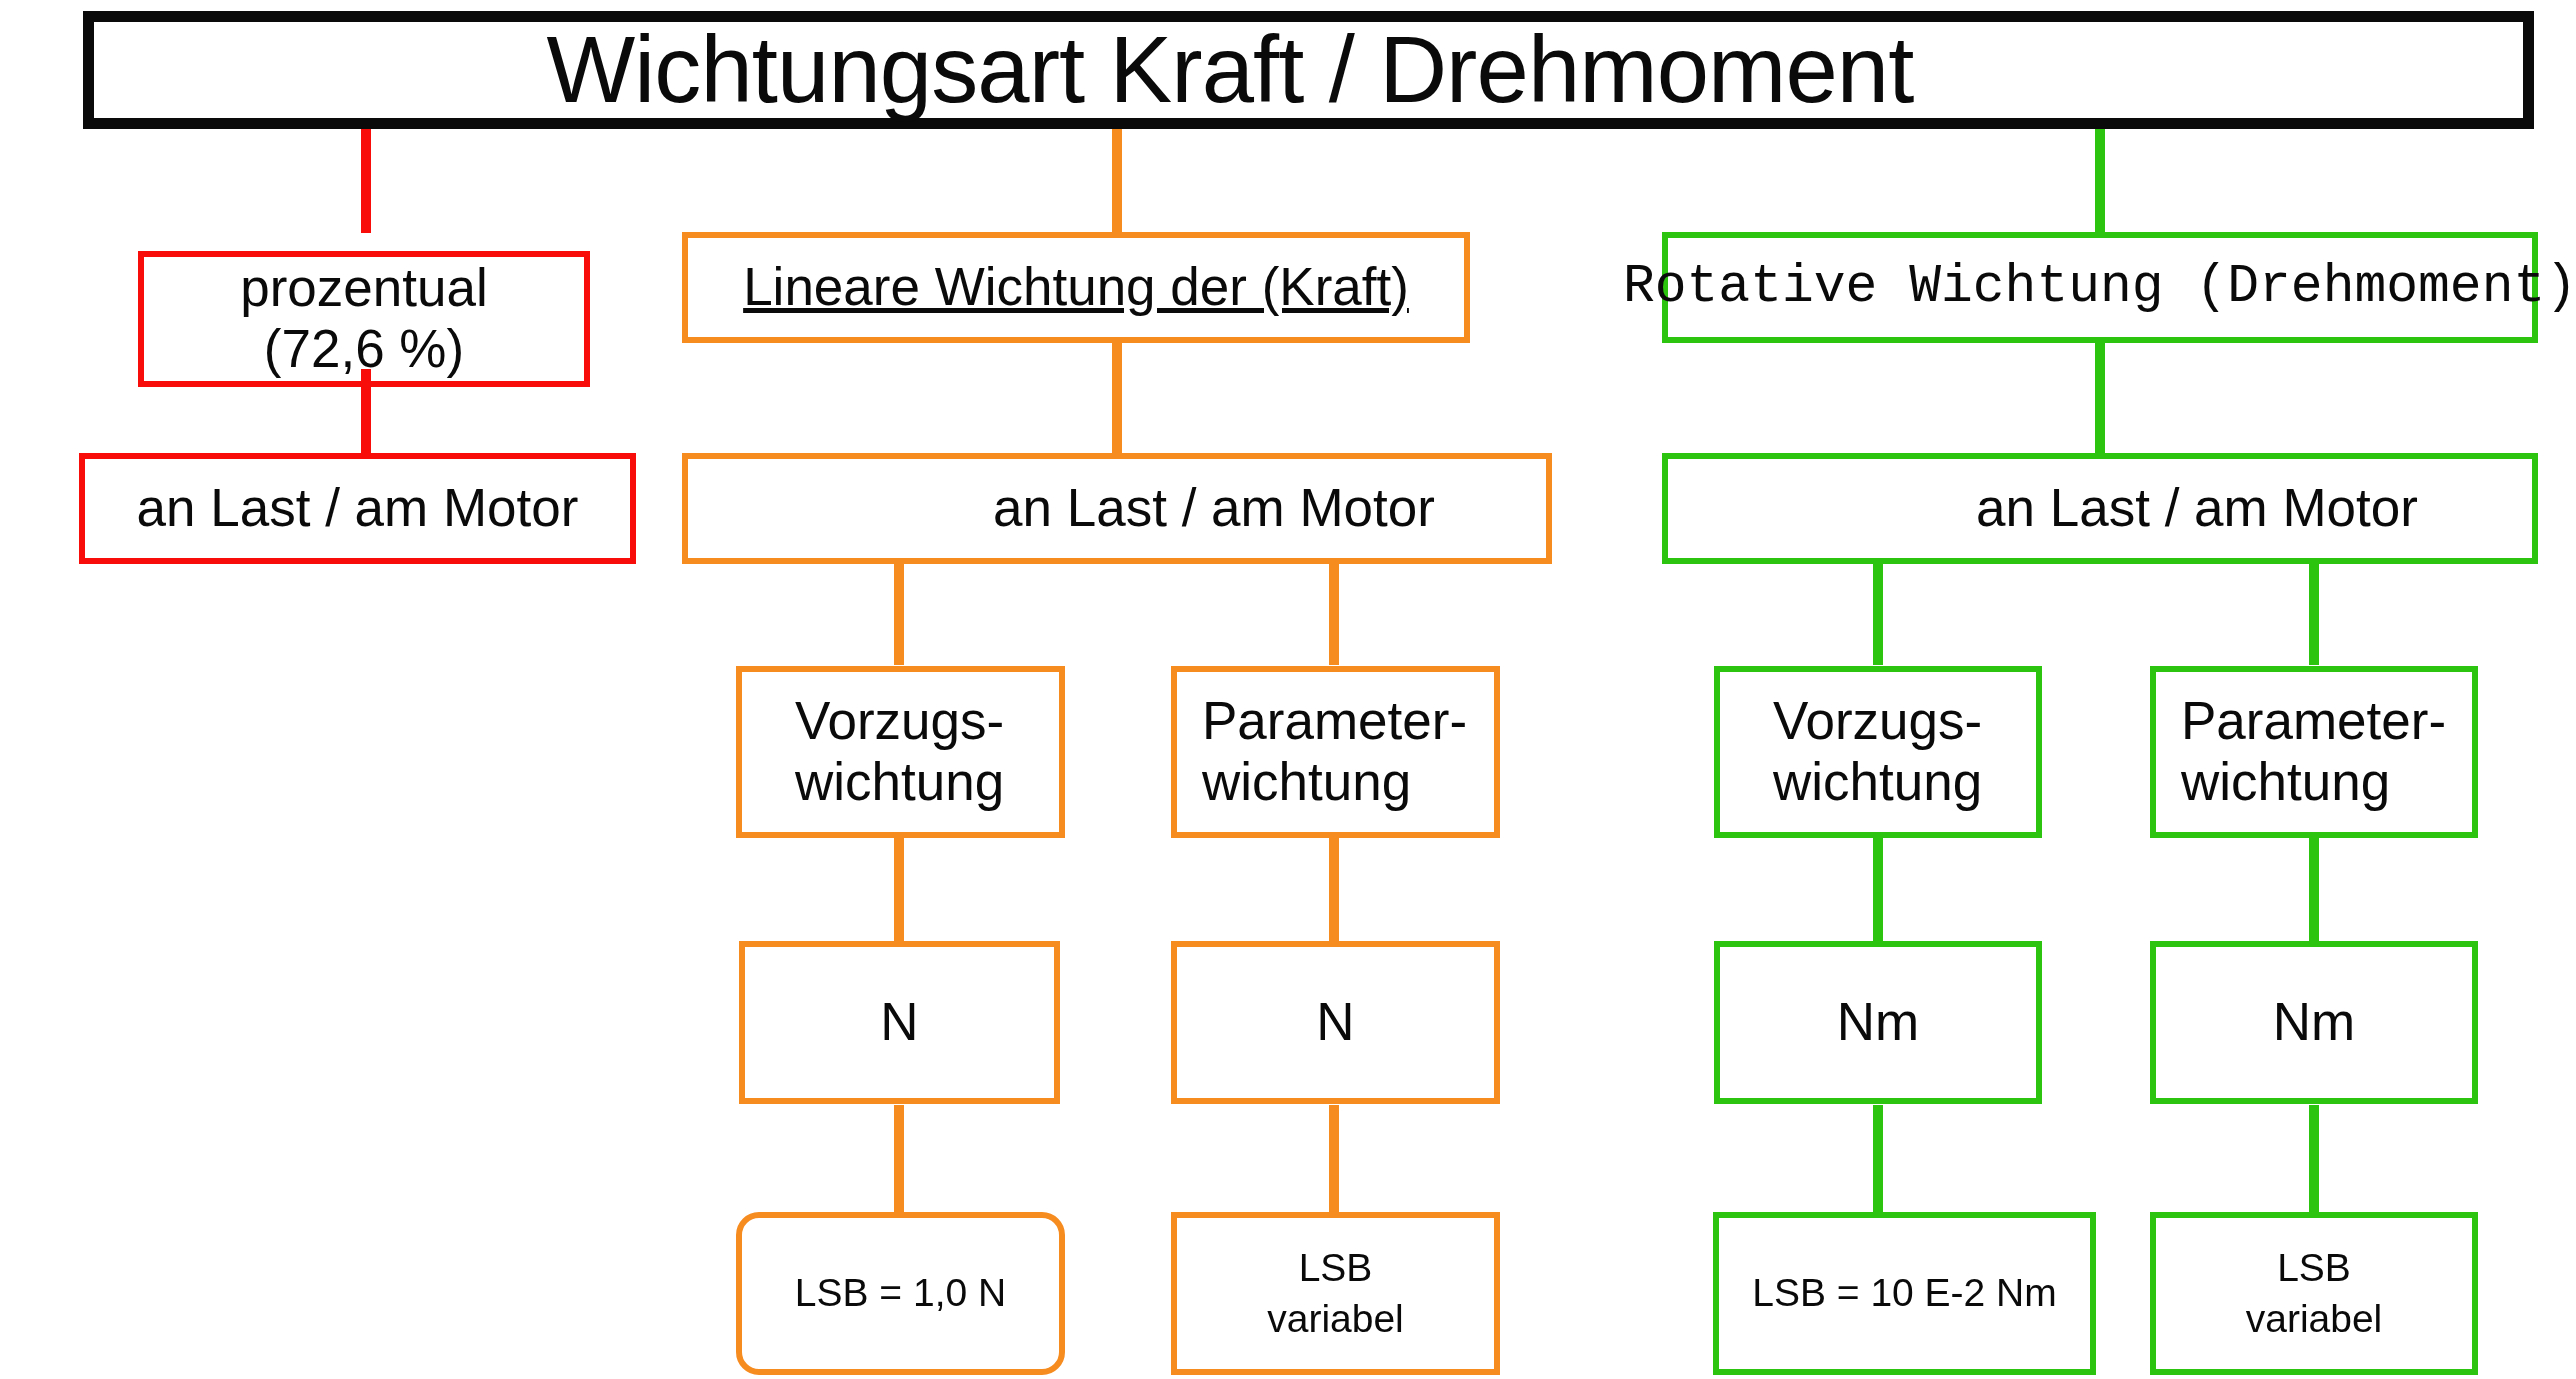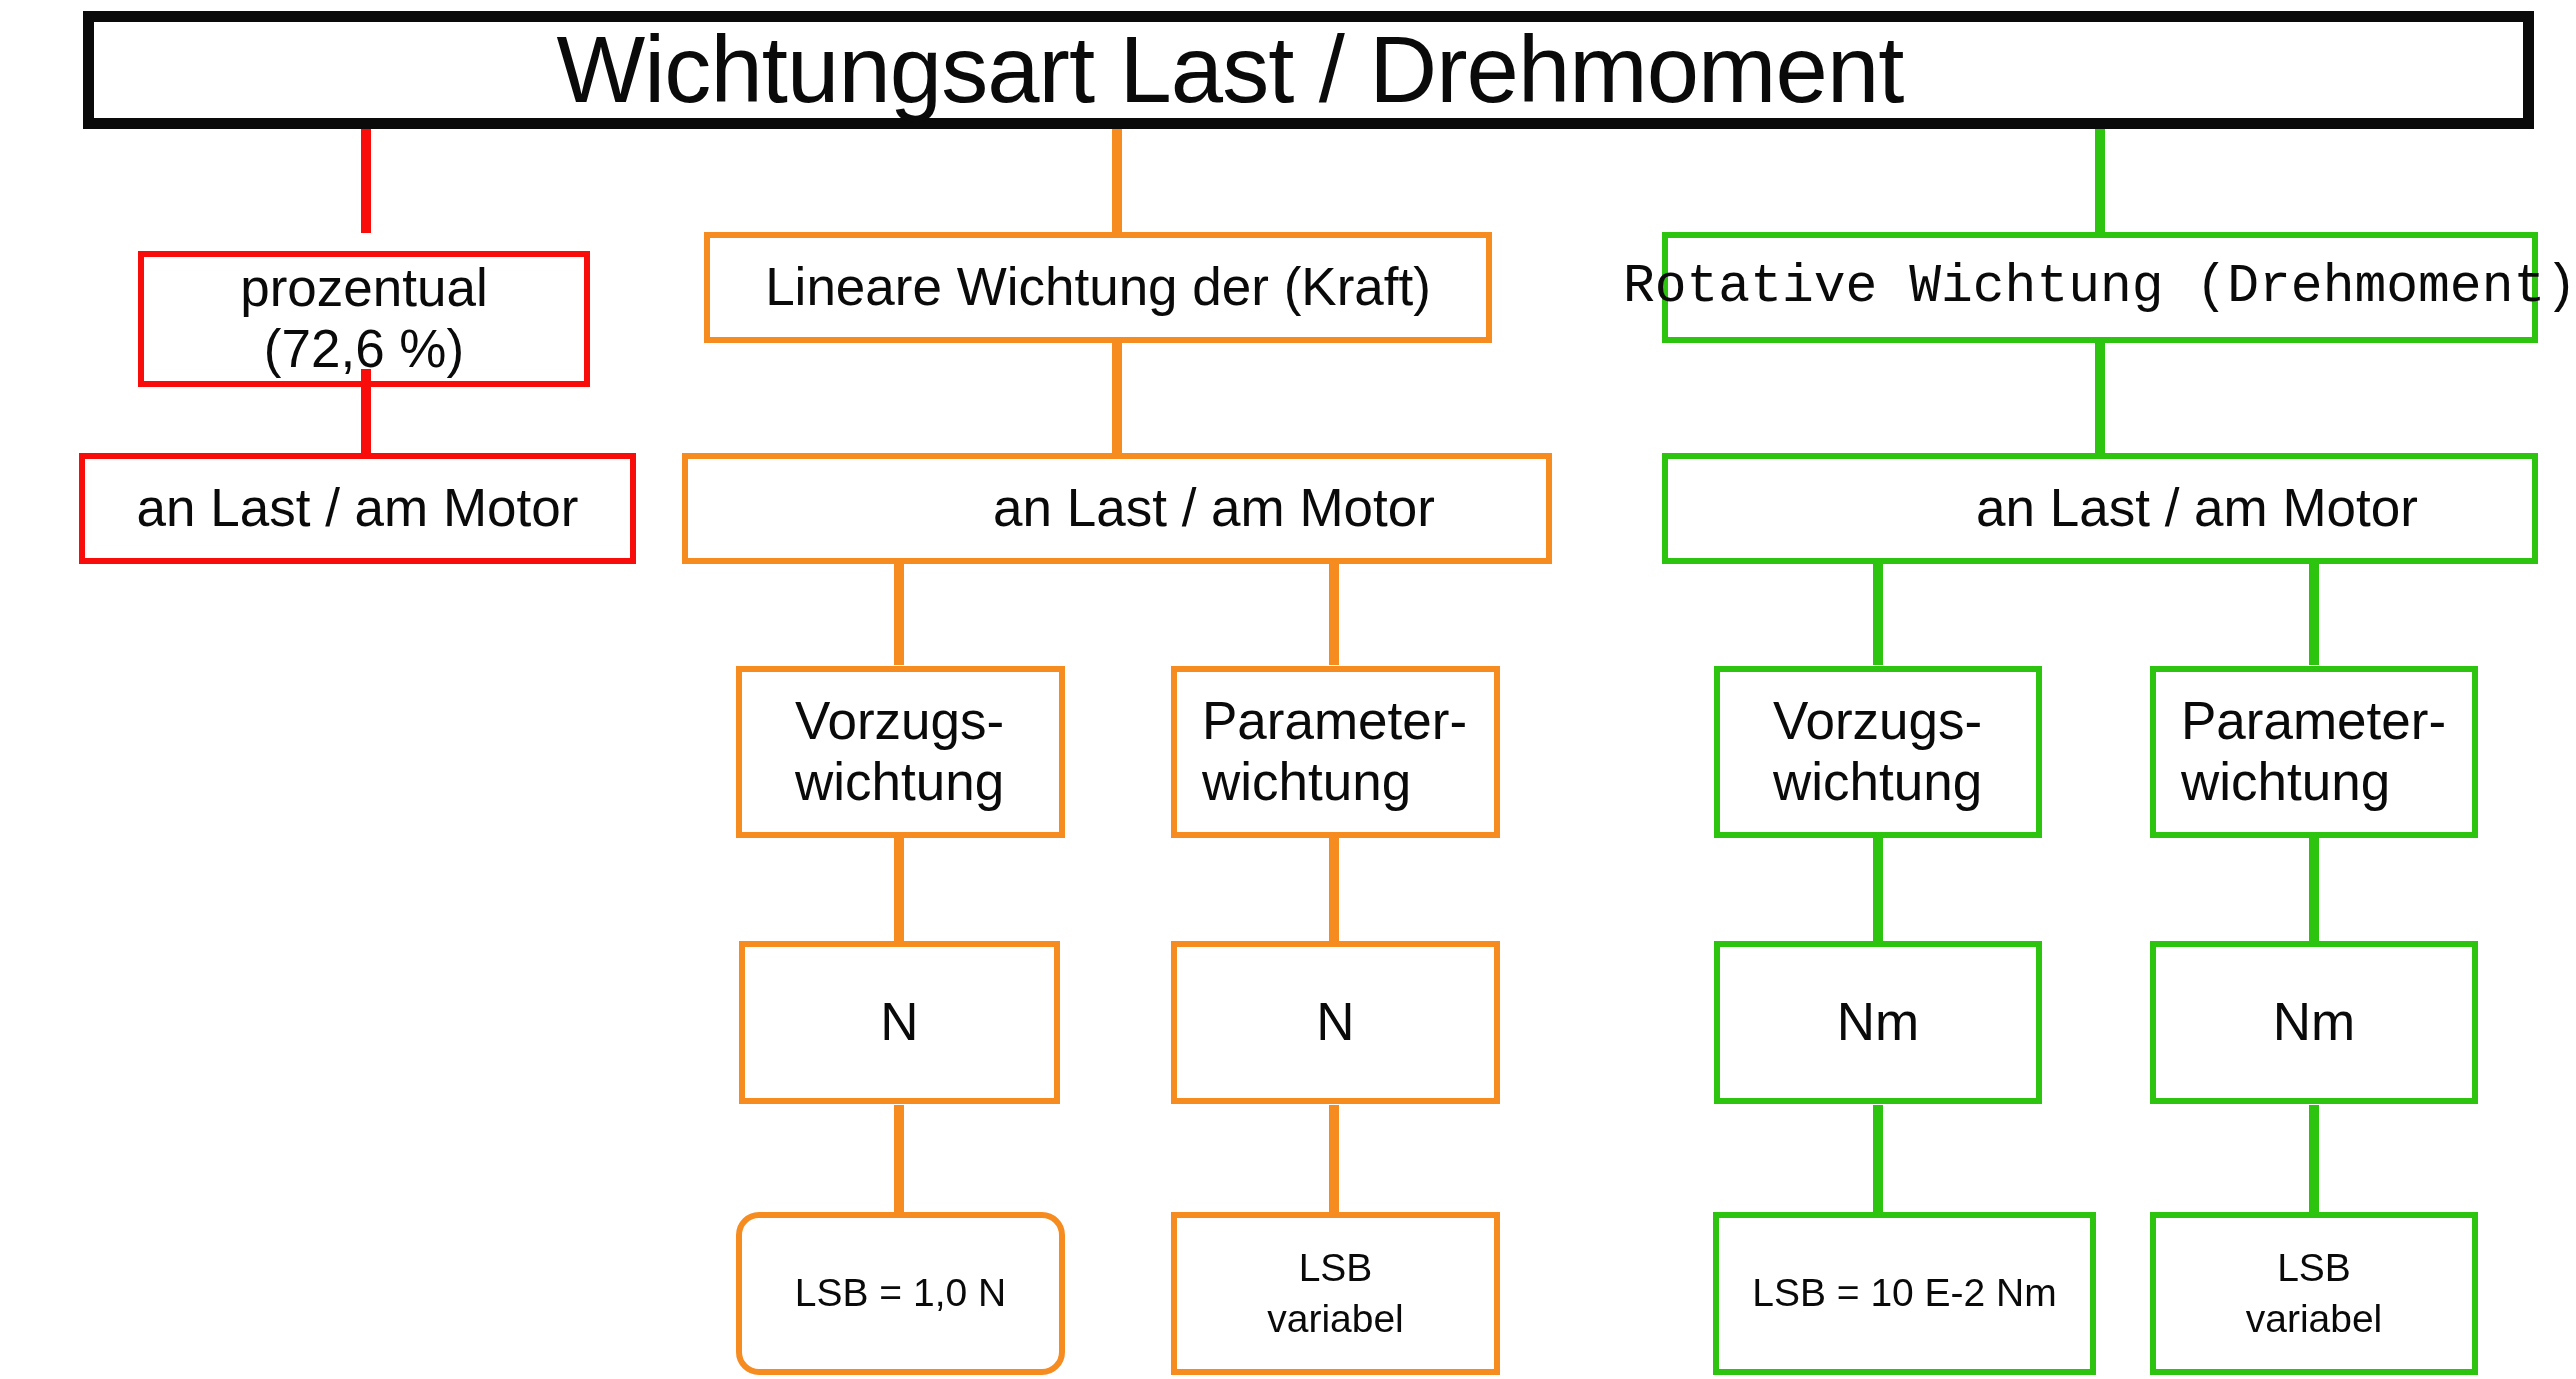--- a/index.html
+++ b/index.html
@@ -49,37 +49,37 @@
   .bg-red{background:var(--red);}
   .bg-orange{background:var(--orange);}
   .bg-green{background:var(--green);}
 </style>
 </head>
 <body>
 
 <div class="canvas">
 
   <div class="box title-box" style="left:83px;top:11px;width:2451px;height:118px;">
-    <span>Wichtungsart Last / Drehmoment</span>
+    <span>Wichtungsart Kraft / Drehmoment</span>
   </div>
 
   <div class="vline bg-red" style="left:361px;top:129px;height:104px;"></div>
   <div class="vline bg-orange" style="left:1112px;top:129px;height:104px;"></div>
   <div class="vline bg-green" style="left:2095px;top:129px;height:104px;"></div>
 
   <div class="box b-red" style="left:138px;top:233px;width:452px;height:136px;margin-top:18px;">
     <span>prozentual</span>
     <span>(72,6 %)</span>
   </div>
   <div class="vline bg-red" style="left:361px;top:369px;height:84px;"></div>
   <div class="box b-red" style="left:79px;top:453px;width:557px;height:111px;">
     <span>an Last / am Motor</span>
   </div>
 
-  <div class="box b-orange" style="left:704px;top:232px;width:788px;height:111px;">
+  <div class="box b-orange" style="left:682px;top:232px;width:788px;height:111px;text-decoration:underline;">
     <span>Lineare Wichtung der (Kraft)</span>
   </div>
   <div class="vline bg-orange" style="left:1112px;top:343px;height:110px;"></div>
   <div class="box b-orange shift-right" style="left:682px;top:453px;width:870px;height:111px;">
     <span>an Last / am Motor</span>
   </div>
 
   <div class="vline bg-orange" style="left:894px;top:563px;height:102px;"></div>
   <div class="vline bg-orange" style="left:1329px;top:563px;height:102px;"></div>
 

